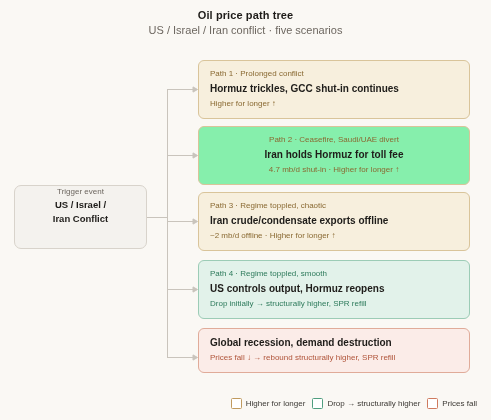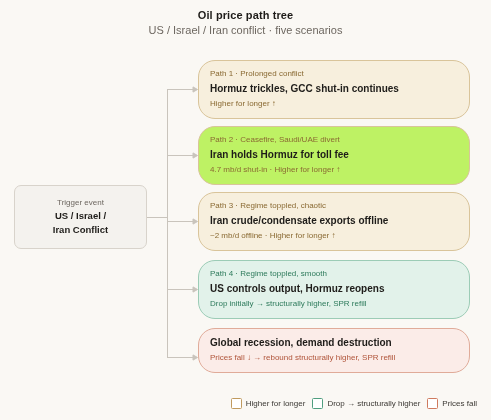--- a/index.html
+++ b/index.html
@@ -55,41 +55,41 @@
     top: 185px;
     width: 133px;
     height: 64px;
     box-sizing: border-box;
     background: #f4f2ee;
     border: 1px solid #d8d3cb;
     border-radius: 7px;
     display: flex;
     flex-direction: column;
     align-items: center;
-    justify-content: center;
+    justify-content: flex-start;
   }
   .trigger-kicker {
     font-size: 8px;
     color: #6d6760;
     line-height: 12px;
   }
   .trigger-line {
     font-size: 9.5px;
     font-weight: bold;
     color: #1e1c19;
     line-height: 14px;
   }
 
   
   .path-box {
     position: absolute;
     left: 198px;
     width: 272px;
     box-sizing: border-box;
-    border-radius: 17px;
+    border-radius: 6px;
     border: 1px solid;
     padding: 7px 11px 8px 11px;
   }
   .path-kicker {
     font-size: 8px;
     line-height: 12px;
     margin-bottom: 2px;
   }
   .path-headline {
     font-size: 10px;
@@ -184,21 +184,21 @@
   <div class="trigger-line">US / Israel /</div>
   <div class="trigger-line">Iran Conflict</div>
 </div>
 
 <div class="path-box p1 v-amber" style="background: rgb(247, 239, 221); border-color: rgb(217, 196, 154);">
   <div class="path-kicker">Path 1 · Prolonged conflict</div>
   <div class="path-headline">Hormuz trickles, GCC shut-in continues</div>
   <div class="path-note">Higher for longer ↑</div>
 </div>
 
-<div class="path-box p2 v-amber" style="background: #bef264; border-color: rgb(217, 196, 154);">
+<div class="path-box p2 v-amber" style="background: #86efac; border-color: rgb(217, 196, 154); text-align: center;">
   <div class="path-kicker">Path 2 · Ceasefire, Saudi/UAE divert</div>
   <div class="path-headline">Iran holds Hormuz for toll fee</div>
   <div class="path-note">4.7 mb/d shut-in · Higher for longer ↑</div>
 </div>
 
 <div class="path-box p3 v-amber" style="background: rgb(247, 239, 221); border-color: rgb(217, 196, 154);">
   <div class="path-kicker">Path 3 · Regime toppled, chaotic</div>
   <div class="path-headline">Iran crude/condensate exports offline</div>
   <div class="path-note">~2 mb/d offline · Higher for longer ↑</div>
 </div>

